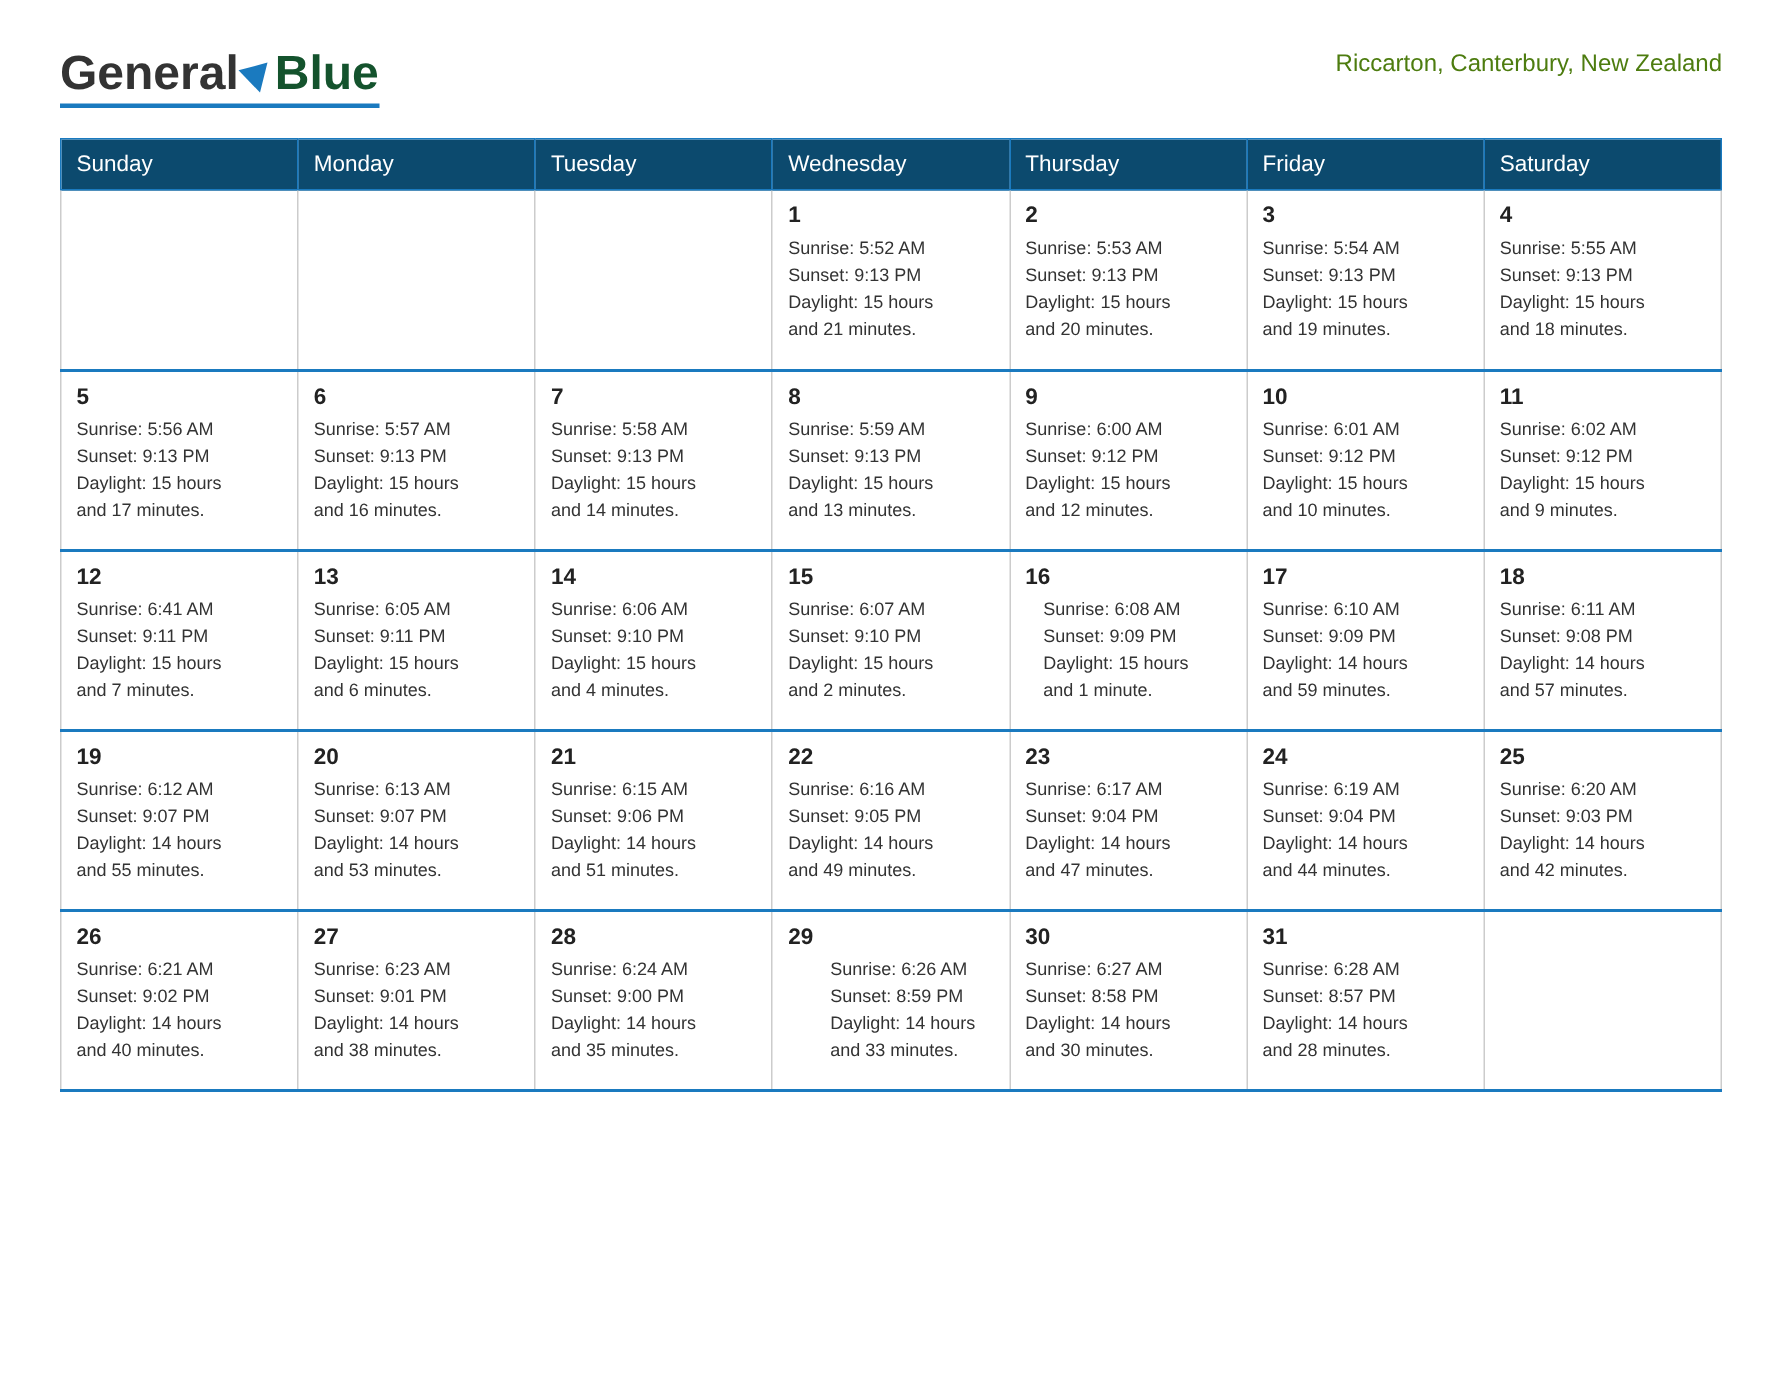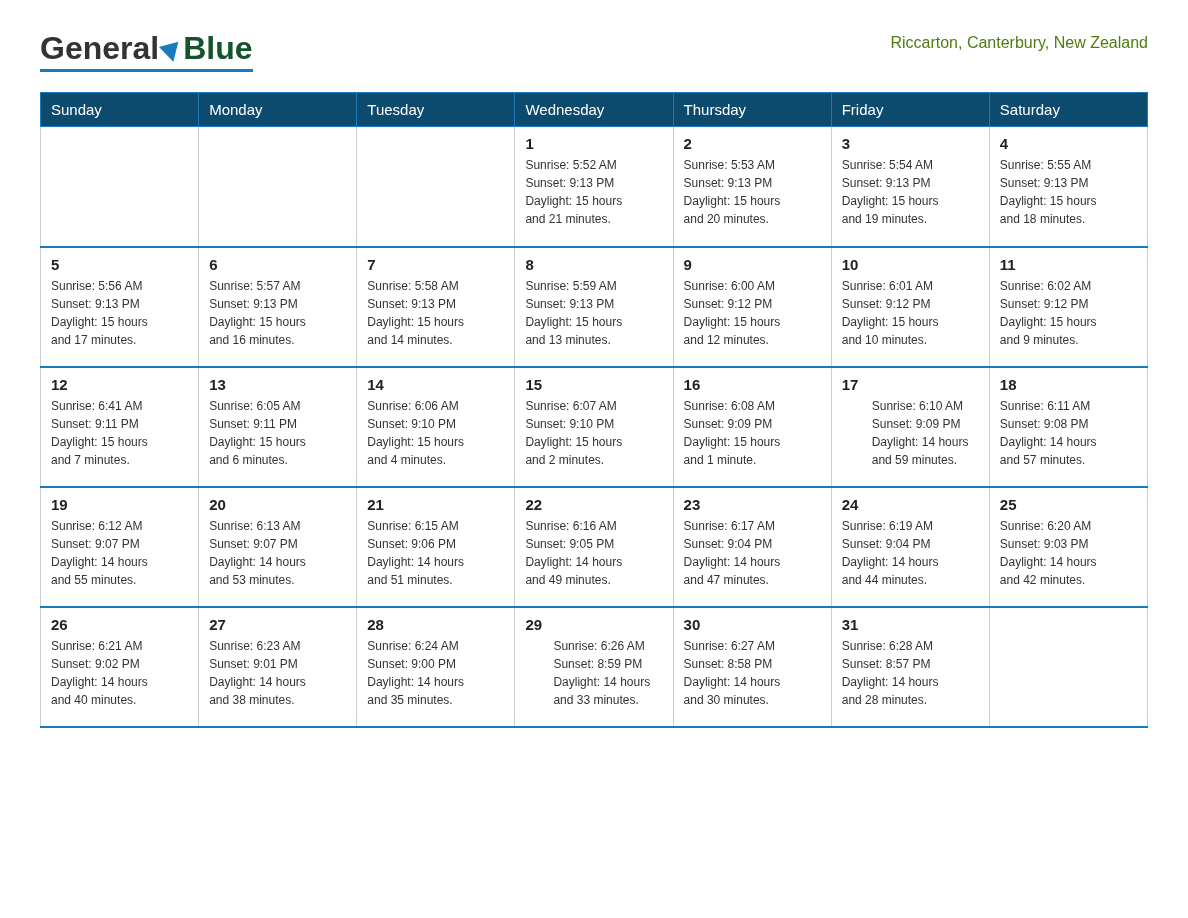--- a/index.html
+++ b/index.html
@@ -241,28 +241,28 @@
         </td>
         <td>
           <span class="day-num">15</span>
           <div class="sun-info" style="white-space: pre-line;">Sunrise: 6:07 AM
 Sunset: 9:10 PM
 Daylight: 15 hours
 and 2 minutes.</div>
         </td>
         <td>
           <span class="day-num">16</span>
-          <div class="sun-info" style="white-space: pre-line;">Sunrise: 6:08 AM
+          <div class="sun-info" style="white-space: pre-line; margin-left: 12px;">Sunrise: 6:08 AM
 Sunset: 9:09 PM
 Daylight: 15 hours
 and 1 minute.</div>
         </td>
         <td>
           <span class="day-num">17</span>
-          <div class="sun-info" style="white-space: pre-line; margin-left: 30px;">Sunrise: 6:10 AM
+          <div class="sun-info" style="white-space: pre-line;">Sunrise: 6:10 AM
 Sunset: 9:09 PM
 Daylight: 14 hours
 and 59 minutes.</div>
         </td>
         <td>
           <span class="day-num">18</span>
           <div class="sun-info" style="white-space: pre-line;">Sunrise: 6:11 AM
 Sunset: 9:08 PM
 Daylight: 14 hours
 and 57 minutes.</div>

